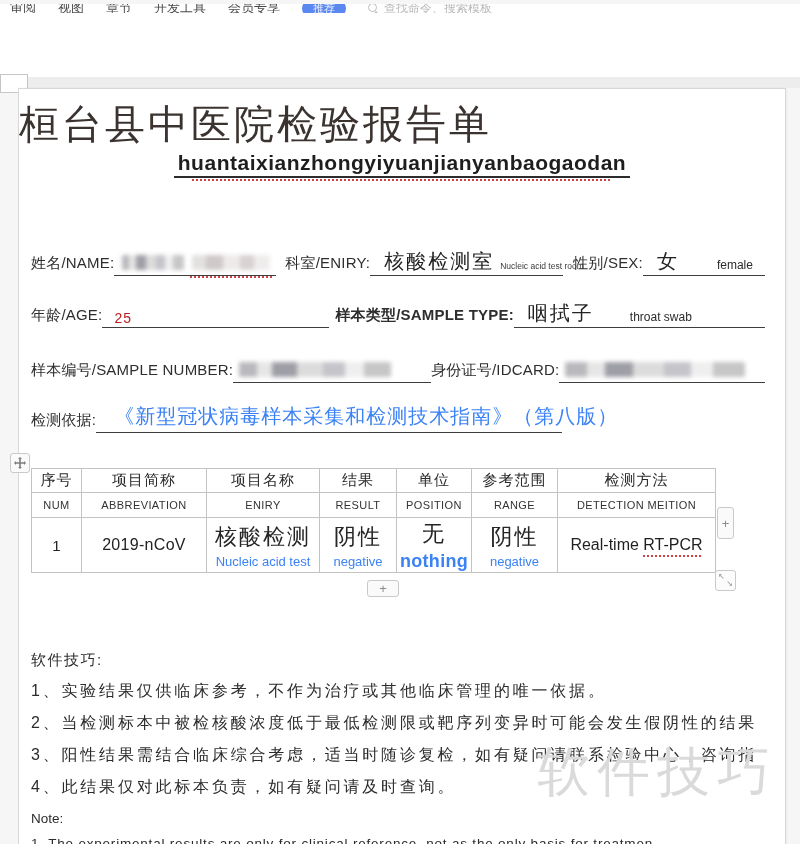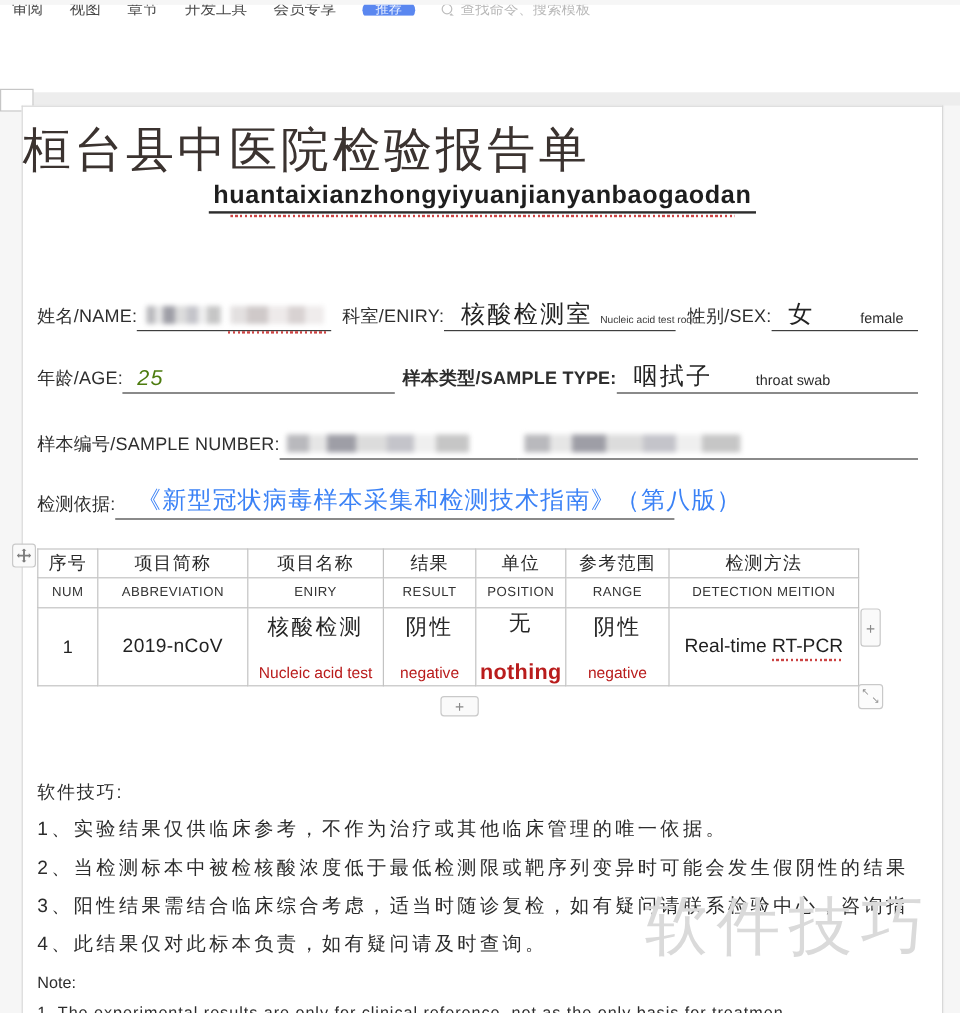--- a/index.html
+++ b/index.html
@@ -36,36 +36,36 @@
   .wavy{height:2px;background:repeating-linear-gradient(90deg,#c44 0 2px,transparent 2px 4px);}
 
   
   .frow{position:absolute;left:12px;right:20px;display:flex;align-items:flex-end;}
   .flabel{font-size:15px;color:#2e2e2e;white-space:nowrap;padding-bottom:3px;letter-spacing:0.2px;}
   .ubox{border-bottom:1px solid #3e3e3e;display:flex;align-items:flex-end;position:relative;}
   .cnval{font-family:"Liberation Serif","DejaVu Serif",serif;font-size:20px;color:#232323;
     white-space:nowrap;padding:0 4px 0 14px;letter-spacing:2px;}
   .enval{font-size:12px;color:#2b2b2b;white-space:nowrap;padding:0 6px 3px 6px;}
   .enval-tiny{font-size:8.5px;color:#3a3a3a;white-space:nowrap;padding:0 4px 4px 2px;}
-  .numval{font-size:18px;color:#4d7c0f;padding:0 4px 1px 12px;letter-spacing:1px;font-style:italic;}
+  .numval{font-size:14px;color:#b91c1c;padding:0 4px 1px 12px;letter-spacing:1px;}
   .basisval{font-family:"Liberation Serif","DejaVu Serif",serif;font-size:20px;color:#3b82f6;
     white-space:nowrap;padding:0 4px 2px 18px;letter-spacing:1px;}
   .blur{height:15px;filter:blur(2px);align-self:center;margin:0 0 5px 0;border-radius:1px;
     background:linear-gradient(90deg,#b9b9bd 0 12%,#e6e6e6 12% 22%,#9e9ea6 22% 38%,#dcdcdc 38% 55%,#c4c4ca 55% 70%,#efefef 70% 82%,#c6c6c6 82% 100%);}
   .blur-light{background:linear-gradient(90deg,#e3e0e0 0 18%,#cfc9c9 18% 40%,#eeeaea 40% 62%,#d8d2d2 62% 80%,#efecec 80% 100%);}
   .name-wavy{position:absolute;right:4px;bottom:-3px;width:82px;}
 
   
-  .rtable{position:absolute;left:12px;top:368px;border-collapse:collapse;table-layout:fixed;}
+  .rtable{position:absolute;left:12px;top:379px;border-collapse:collapse;table-layout:fixed;}
   .rtable td{border:1px solid #c3c3c3;text-align:center;vertical-align:middle;padding:0;overflow:hidden;}
   .hcn td{height:23px;font-family:"Liberation Serif","DejaVu Serif",serif;font-size:15px;color:#2a2a2a;letter-spacing:1px;}
   .hen td{height:24px;font-size:11px;color:#333;letter-spacing:0.4px;}
   .drow td{height:54px;}
-  .cell-cn{font-family:"Liberation Serif","DejaVu Serif",serif;font-size:18px;color:#262626;letter-spacing:2px;}
-  .cell-en{font-size:13px;color:#b91c1c;margin-top:19px;}
+  .cell-cn{font-family:"Liberation Serif","DejaVu Serif",serif;font-size:22px;color:#262626;letter-spacing:2px;}
+  .cell-en{font-size:13px;color:#3b82f6;margin-top:2px;}
   .cell-num{font-size:15px;color:#222;}
   .cell-abbr{font-size:16px;color:#222;letter-spacing:0.3px;}
   .cell-bold{font-weight:bold;font-size:18px;letter-spacing:0.3px;}
   .cell-method{font-size:16px;color:#1f1f1f;white-space:nowrap;}
   .u-wavy-under{display:inline-block;position:relative;}
   .u-wavy-under .wavy{position:absolute;left:0;right:0;bottom:-3px;}
 
   
   .tctrl{position:absolute;background:#fafafa;border:1px solid #c9c9c9;border-radius:3px;
     color:#8a8a8a;display:flex;align-items:center;justify-content:center;font-size:13px;}
@@ -145,20 +145,21 @@
       <span class="cnval">咽拭子</span>
       <span class="enval" style="margin-left:26px;">throat swab</span>
     </span>
   </div>
 
   <div class="frow" style="top:264px;height:30px;">
     <span class="flabel">样本编号/SAMPLE NUMBER:</span>
     <span class="ubox" style="width:198px;">
       <span class="blur" style="width:152px;margin-left:6px;"></span>
     </span>
+    <span class="flabel">身份证号/IDCARD:</span>
     <span class="ubox" style="flex:1;">
       <span class="blur" style="width:180px;margin-left:6px;"></span>
     </span>
   </div>
 
   <div class="frow" style="top:314px;height:30px;">
     <span class="flabel">检测依据:</span>
     <span class="ubox" style="width:466px;">
       <span class="basisval">《新型冠状病毒样本采集和检测技术指南》（第八版）</span>
     </span>

